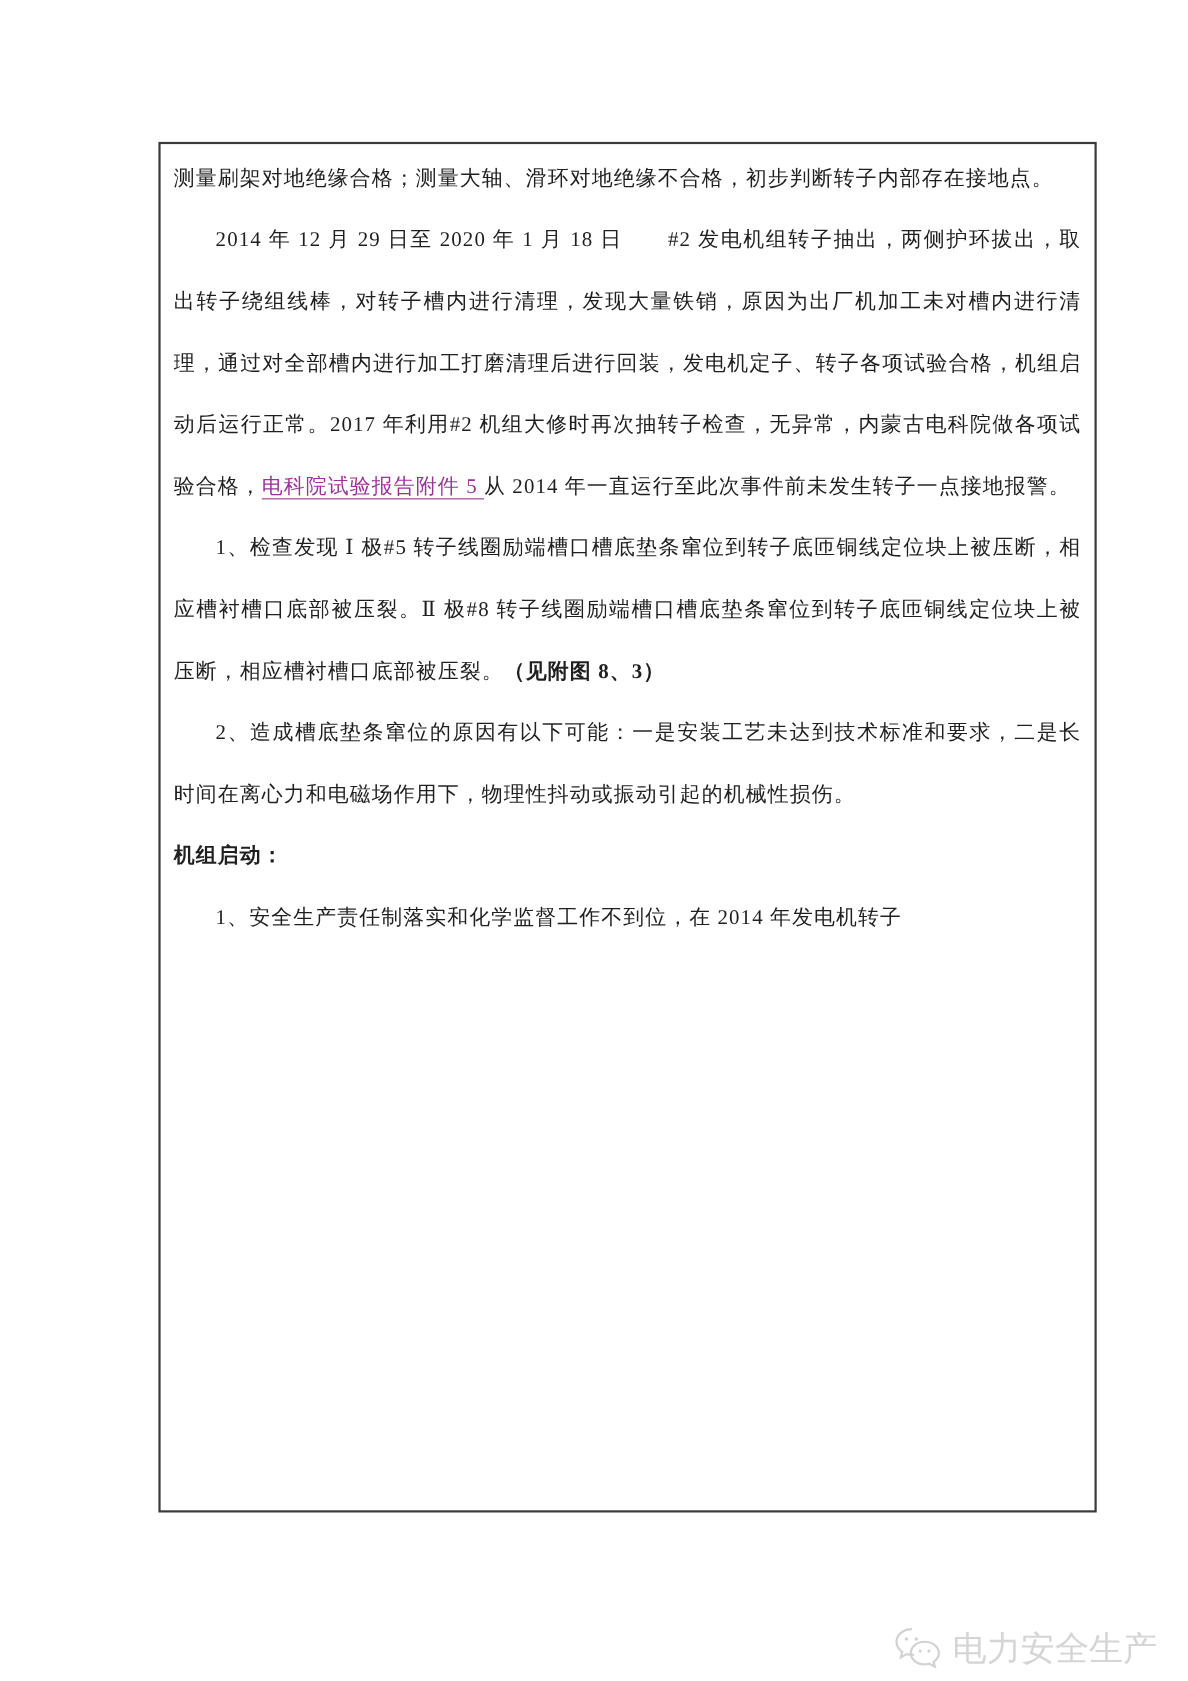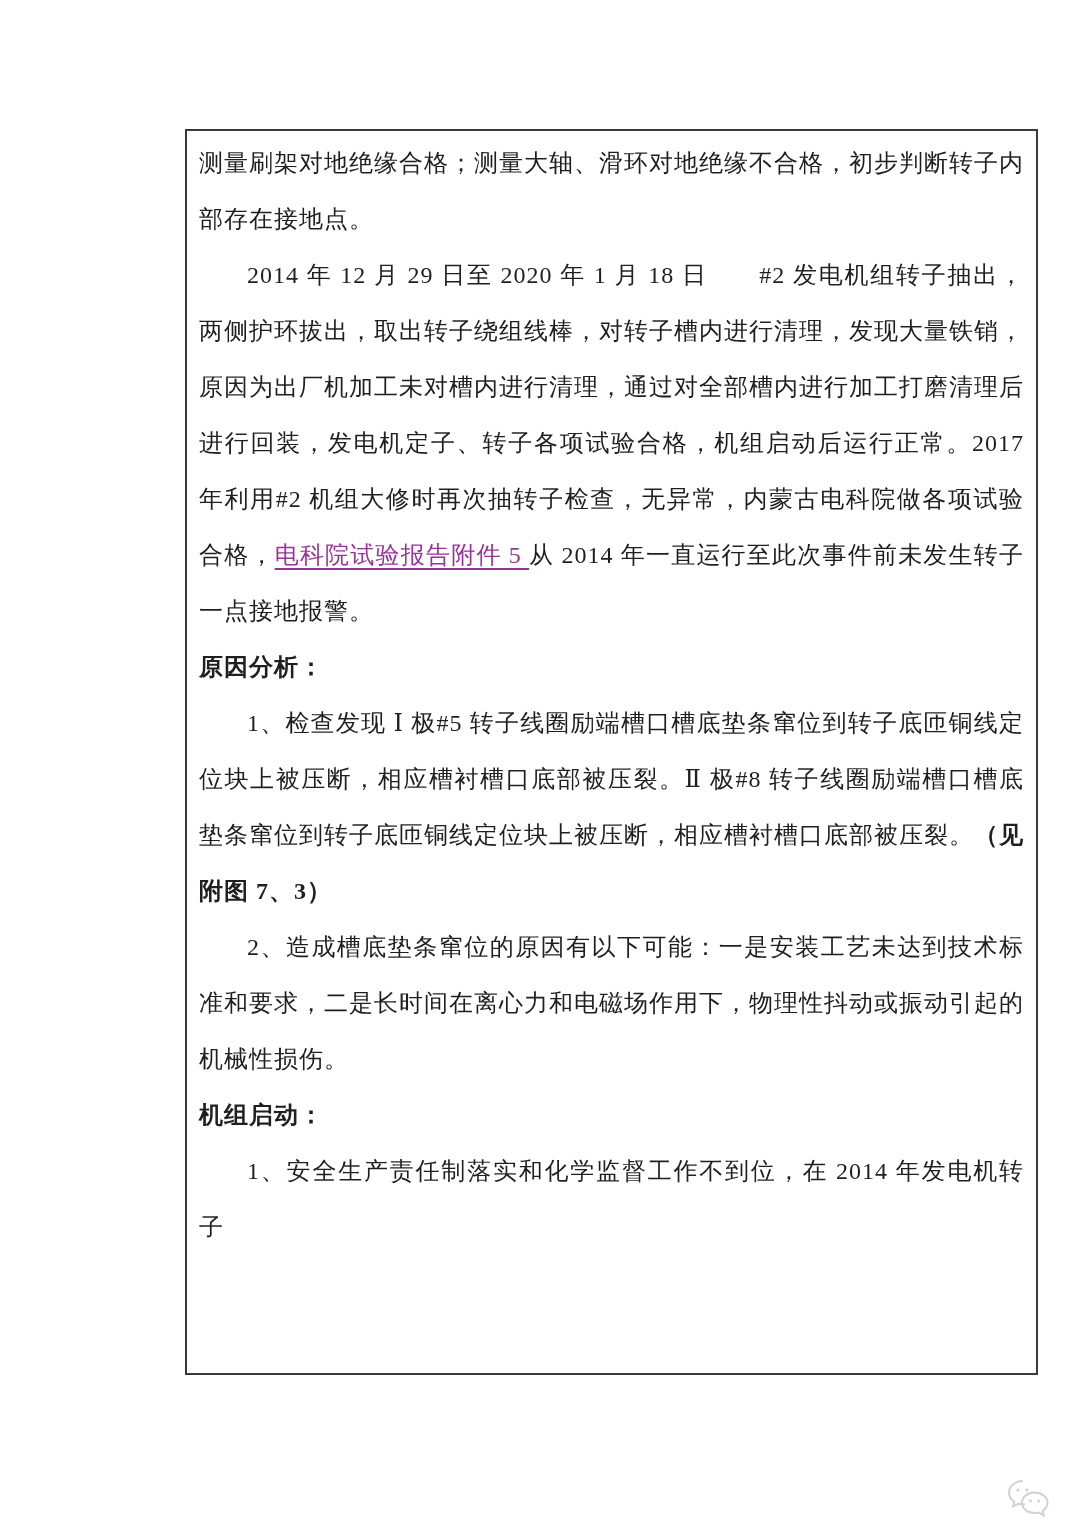--- a/index.html
+++ b/index.html
@@ -23,23 +23,22 @@
   }
   .doc-box{
     position:absolute;
     left:144px;top:129px;
     width:853px;height:1246px;
     box-sizing:border-box;
     border:2px solid var(--border-color);
     padding:4px 12px 0 12px;
     overflow:hidden;
     color:var(--text-color);
-    font-size:24px;
+    font-size:19px;
     line-height:56px;
-    margin-left:41px;
   }
   .para{
     margin:0;
     text-align:justify;
     text-justify:inter-ideograph;
     letter-spacing:1px;
   }
   .para.indent{text-indent:2em;}
   .para.heading{text-align:left;font-weight:700;}
   .bold{font-weight:700;}
@@ -64,37 +63,37 @@
 </style>
 </head>
 <body>
 
 <div class="page">
 
   <div class="doc-box">
 
   <p class="para"><span class="normal">测量刷架对地绝缘合格；测量大轴、滑环对地绝缘不合格，初步判断转子内部存在接地点。</span></p>
       <p class="para indent"><span class="normal">2014 年 12 月 29 日至 2020 年 1 月 18 日</span><span class="gap">　　</span><span class="normal">#2 发电机组转子抽出，两侧护环拔出，取出转子绕组线棒，对转子槽内进行清理，发现大量铁销，原因为出厂机加工未对槽内进行清理，通过对全部槽内进行加工打磨清理后进行回装，发电机定子、转子各项试验合格，机组启动后运行正常。2017 年利用#2 机组大修时再次抽转子检查，无异常，内蒙古电科院做各项试验合格，</span><a href="#" class="link">电科院试验报告附件 5 </a><span class="normal">从 2014 年一直运行至此次事件前未发生转子一点接地报警。</span></p>
-      <p class="para heading"><span class="bold">原因分析：</span></p>
-      <p class="para indent"><span class="normal">1、检查发现 Ⅰ 极#5 转子线圈励端槽口槽底垫条窜位到转子底匝铜线定位块上被压断，相应槽衬槽口底部被压裂。Ⅱ 极#8 转子线圈励端槽口槽底垫条窜位到转子底匝铜线定位块上被压断，相应槽衬槽口底部被压裂。</span><span class="bold">（见附图 7、3）</span></p>
+      <p class="para indent"><span class="normal">1、检查发现 Ⅰ 极#5 转子线圈励端槽口槽底垫条窜位到转子底匝铜线定位块上被压断，相应槽衬槽口底部被压裂。Ⅱ 极#8 转子线圈励端槽口槽底垫条窜位到转子底匝铜线定位块上被压断，相应槽衬槽口底部被压裂。</span><span class="bold">（见附图 8、3）</span></p>
       <p class="para indent"><span class="normal">2、造成槽底垫条窜位的原因有以下可能：一是安装工艺未达到技术标准和要求，二是长时间在离心力和电磁场作用下，物理性抖动或振动引起的机械性损伤。</span></p>
       <p class="para heading"><span class="bold">机组启动：</span></p>
       <p class="para indent"><span class="normal">1、安全生产责任制落实和化学监督工作不到位，在 2014 年发电机转子</span></p>
     </div>
 
   <div class="watermark">
     <span class="wm-logo">
       <svg width="46" height="42" viewBox="0 0 46 42" aria-hidden="true">
         <g fill="none" stroke="#d2d2d2" stroke-width="2">
           <path d="M17 3 C9 3 3 8.2 3 14.6 c0 3.7 2 7 5.2 9.1 L7 28.6 l5.4-2.9 c1.5.4 3 .6 4.6.6 .7 0 1.4 0 2.1-.1"></path>
           <path d="M28.5 14.5 c-7 0-12.5 4.6-12.5 10.3 0 5.7 5.5 10.3 12.5 10.3 1.5 0 3-.2 4.3-.6 l5 2.7 -1.1-4.4 c2.9-1.9 4.8-4.8 4.8-8 0-5.7-5.6-10.3-13-10.3z"></path>
         </g>
         <g fill="#d2d2d2">
           <circle cx="12" cy="12" r="1.6"></circle>
           <circle cx="21" cy="12" r="1.6"></circle>
           <circle cx="24.5" cy="23" r="1.4"></circle>
           <circle cx="32.5" cy="23" r="1.4"></circle>
         </g>
       </svg>
     </span>
+    <span class="wm-text">电力安全生产</span>
   </div>
 
 </div>
 
 </body></html>

